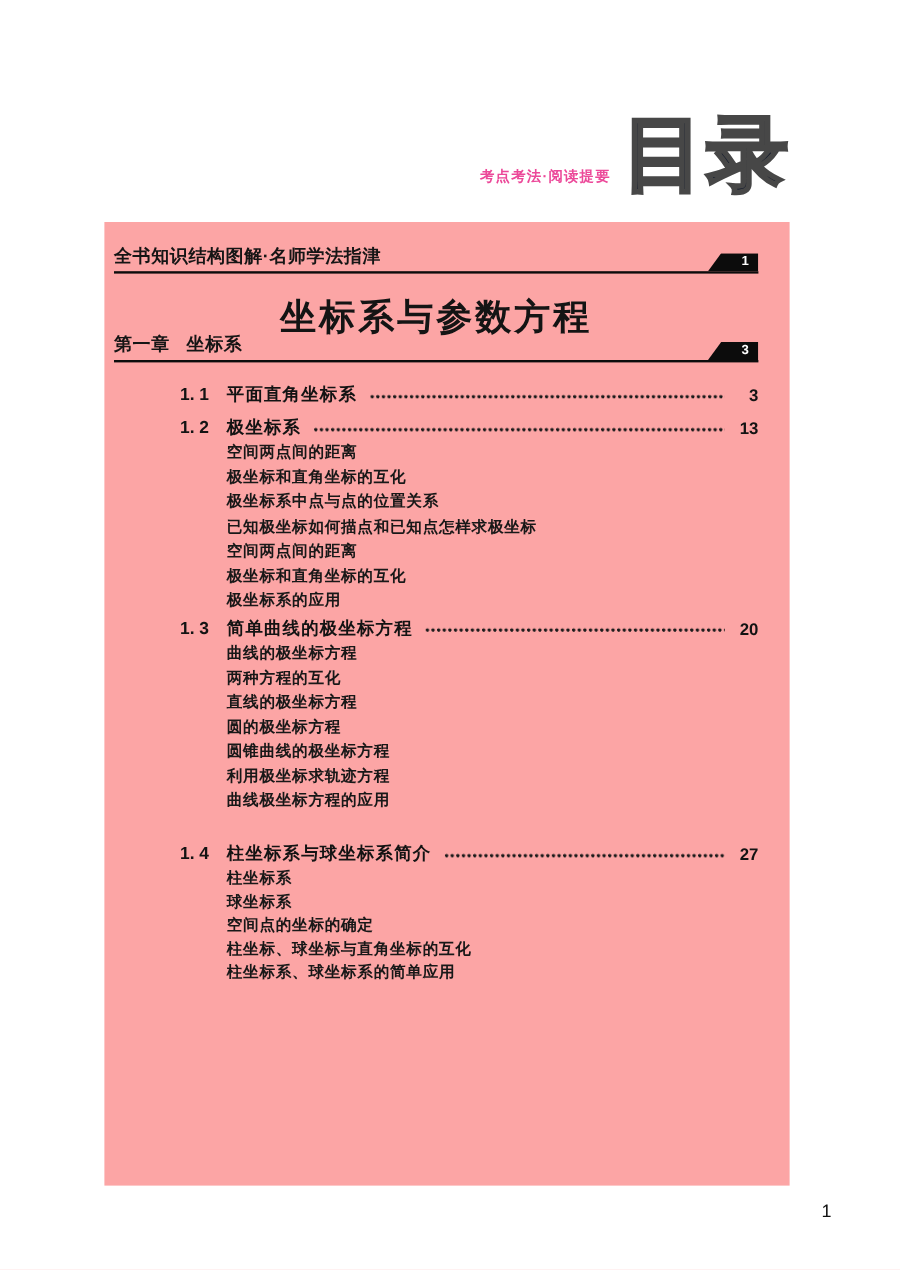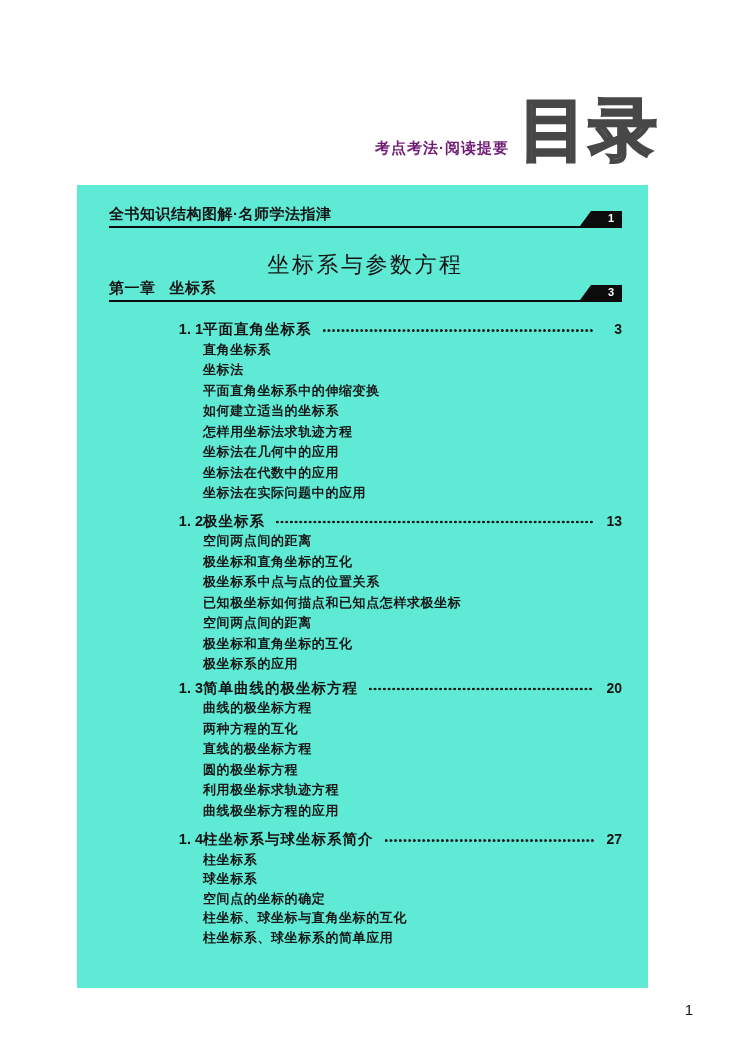--- a/index.html
+++ b/index.html
@@ -8,71 +8,71 @@
     position:relative;
     width:750px; height:1058px;
     overflow:hidden;
     font-family:"Liberation Sans","DejaVu Sans",sans-serif;
     color:#151515;
   }
 
   
   .tagline {
     position:absolute; top:139px; right:241px;
-    font-size:15px; font-weight:bold; letter-spacing:1px;
-    color:#701a75; white-space:nowrap;
+    font-size:12px; font-weight:bold; letter-spacing:1px;
+    color:#ec4899; white-space:nowrap;
   }
   .main-title {
     position:absolute; top:92px; right:91px;
     font-size:68px; line-height:74px; font-weight:900;
     letter-spacing:2px; white-space:nowrap;
-    color:#737373; -webkit-text-stroke:2.5px #474747;
+    color:#0f172a; -webkit-text-stroke:2.5px #474747;
   }
 
   
   .panel {
-    position:absolute; left:77px; top:185px;
+    position:absolute; left:87px; top:185px;
     width:571px; height:803px;
-    background:#5eead4;
-    padding:20px 26px 0 32px;
+    background:#fca5a5;
+    padding:20px 26px 0 8px;
   }
 
   
   .rule-row { position:relative; border-bottom:2.5px solid #0c0c0c; padding-bottom:3px; }
   .rule-row .row-label { font-size:15px; font-weight:bold; letter-spacing:0.5px; line-height:17px; }
   .chapter-label .chapter-num { margin-right:14px;margin-top:32px; }
   .badge {
     position:absolute; right:0; bottom:0;
     width:42px; height:15px;
     background:#0c0c0c;
     clip-path:polygon(11px 0, 100% 0, 100% 100%, 0 100%);
     color:#ffffff; font-size:11px; font-weight:bold;
     line-height:15px; text-align:right; padding-right:8px;
   }
 
   .unit-title {
     margin-top:23px; text-align:center;
     font-family:"Liberation Serif","DejaVu Serif",serif;
-    font-size:22px; font-weight:normal; letter-spacing:2.5px;
+    font-size:30px; font-weight:bold; letter-spacing:2.5px;
     line-height:27px; color:#141414;
   }
   .chapter-row { margin-top:1px; }
 
   
   .sections { margin-top:17px; }
   .toc-section:nth-child(2) { margin-top:7px; }
   .toc-section:nth-child(3) { margin-top:3px; }
-  .toc-section:nth-child(4) { margin-top:8px; }
+  .toc-section:nth-child(4) { margin-top:24px; }
 
   .sec-heading {
     display:flex; align-items:center;
     margin-left:55px; height:20.5px; line-height:20.5px;
     font-weight:bold; font-size:14.5px; color:#131313;
   }
-  .sec-num { flex:none; width:39px;text-align:right; }
+  .sec-num { flex:none; width:39px; }
   .sec-title { flex:none; letter-spacing:1px; }
   .leader {
     flex:1; align-self:stretch; margin:0 6px 0 10px;
     background-image:radial-gradient(circle at 2.2px 55%, #1a1a1a 1.15px, rgba(0,0,0,0) 1.6px);
     background-size:4.7px 100%; background-repeat:repeat-x;
   }
   .sec-page { flex:none; min-width:22px; text-align:right; font-size:14px; }
 
   .sec-items { margin-left:94px; }
   .sec-item { font-size:13px; font-weight:bold; letter-spacing:0.6px; line-height:20.5px; color:#181818; }
@@ -102,30 +102,20 @@
   </div>
 
   <div class="sections">
   <div class="toc-section">
     <div class="sec-heading">
       <span class="sec-num">1. 1</span>
       <span class="sec-title">平面直角坐标系</span>
       <span class="leader"></span>
       <span class="sec-page">3</span>
     </div>
-    <div class="sec-items">
-          <div class="sec-item">直角坐标系</div>
-          <div class="sec-item">坐标法</div>
-          <div class="sec-item">平面直角坐标系中的伸缩变换</div>
-          <div class="sec-item">如何建立适当的坐标系</div>
-          <div class="sec-item">怎样用坐标法求轨迹方程</div>
-          <div class="sec-item">坐标法在几何中的应用</div>
-          <div class="sec-item">坐标法在代数中的应用</div>
-          <div class="sec-item">坐标法在实际问题中的应用</div>
-        </div>
   </div>
 
   <div class="toc-section">
     <div class="sec-heading">
       <span class="sec-num">1. 2</span>
       <span class="sec-title">极坐标系</span>
       <span class="leader"></span>
       <span class="sec-page">13</span>
     </div>
     <div class="sec-items">
@@ -144,20 +134,21 @@
       <span class="sec-num">1. 3</span>
       <span class="sec-title">简单曲线的极坐标方程</span>
       <span class="leader"></span>
       <span class="sec-page">20</span>
     </div>
     <div class="sec-items">
           <div class="sec-item">曲线的极坐标方程</div>
           <div class="sec-item">两种方程的互化</div>
           <div class="sec-item">直线的极坐标方程</div>
           <div class="sec-item">圆的极坐标方程</div>
+          <div class="sec-item">圆锥曲线的极坐标方程</div>
           <div class="sec-item">利用极坐标求轨迹方程</div>
           <div class="sec-item">曲线极坐标方程的应用</div>
         </div>
   </div>
 
   <div class="toc-section">
     <div class="sec-heading">
       <span class="sec-num">1. 4</span>
       <span class="sec-title">柱坐标系与球坐标系简介</span>
       <span class="leader"></span>

